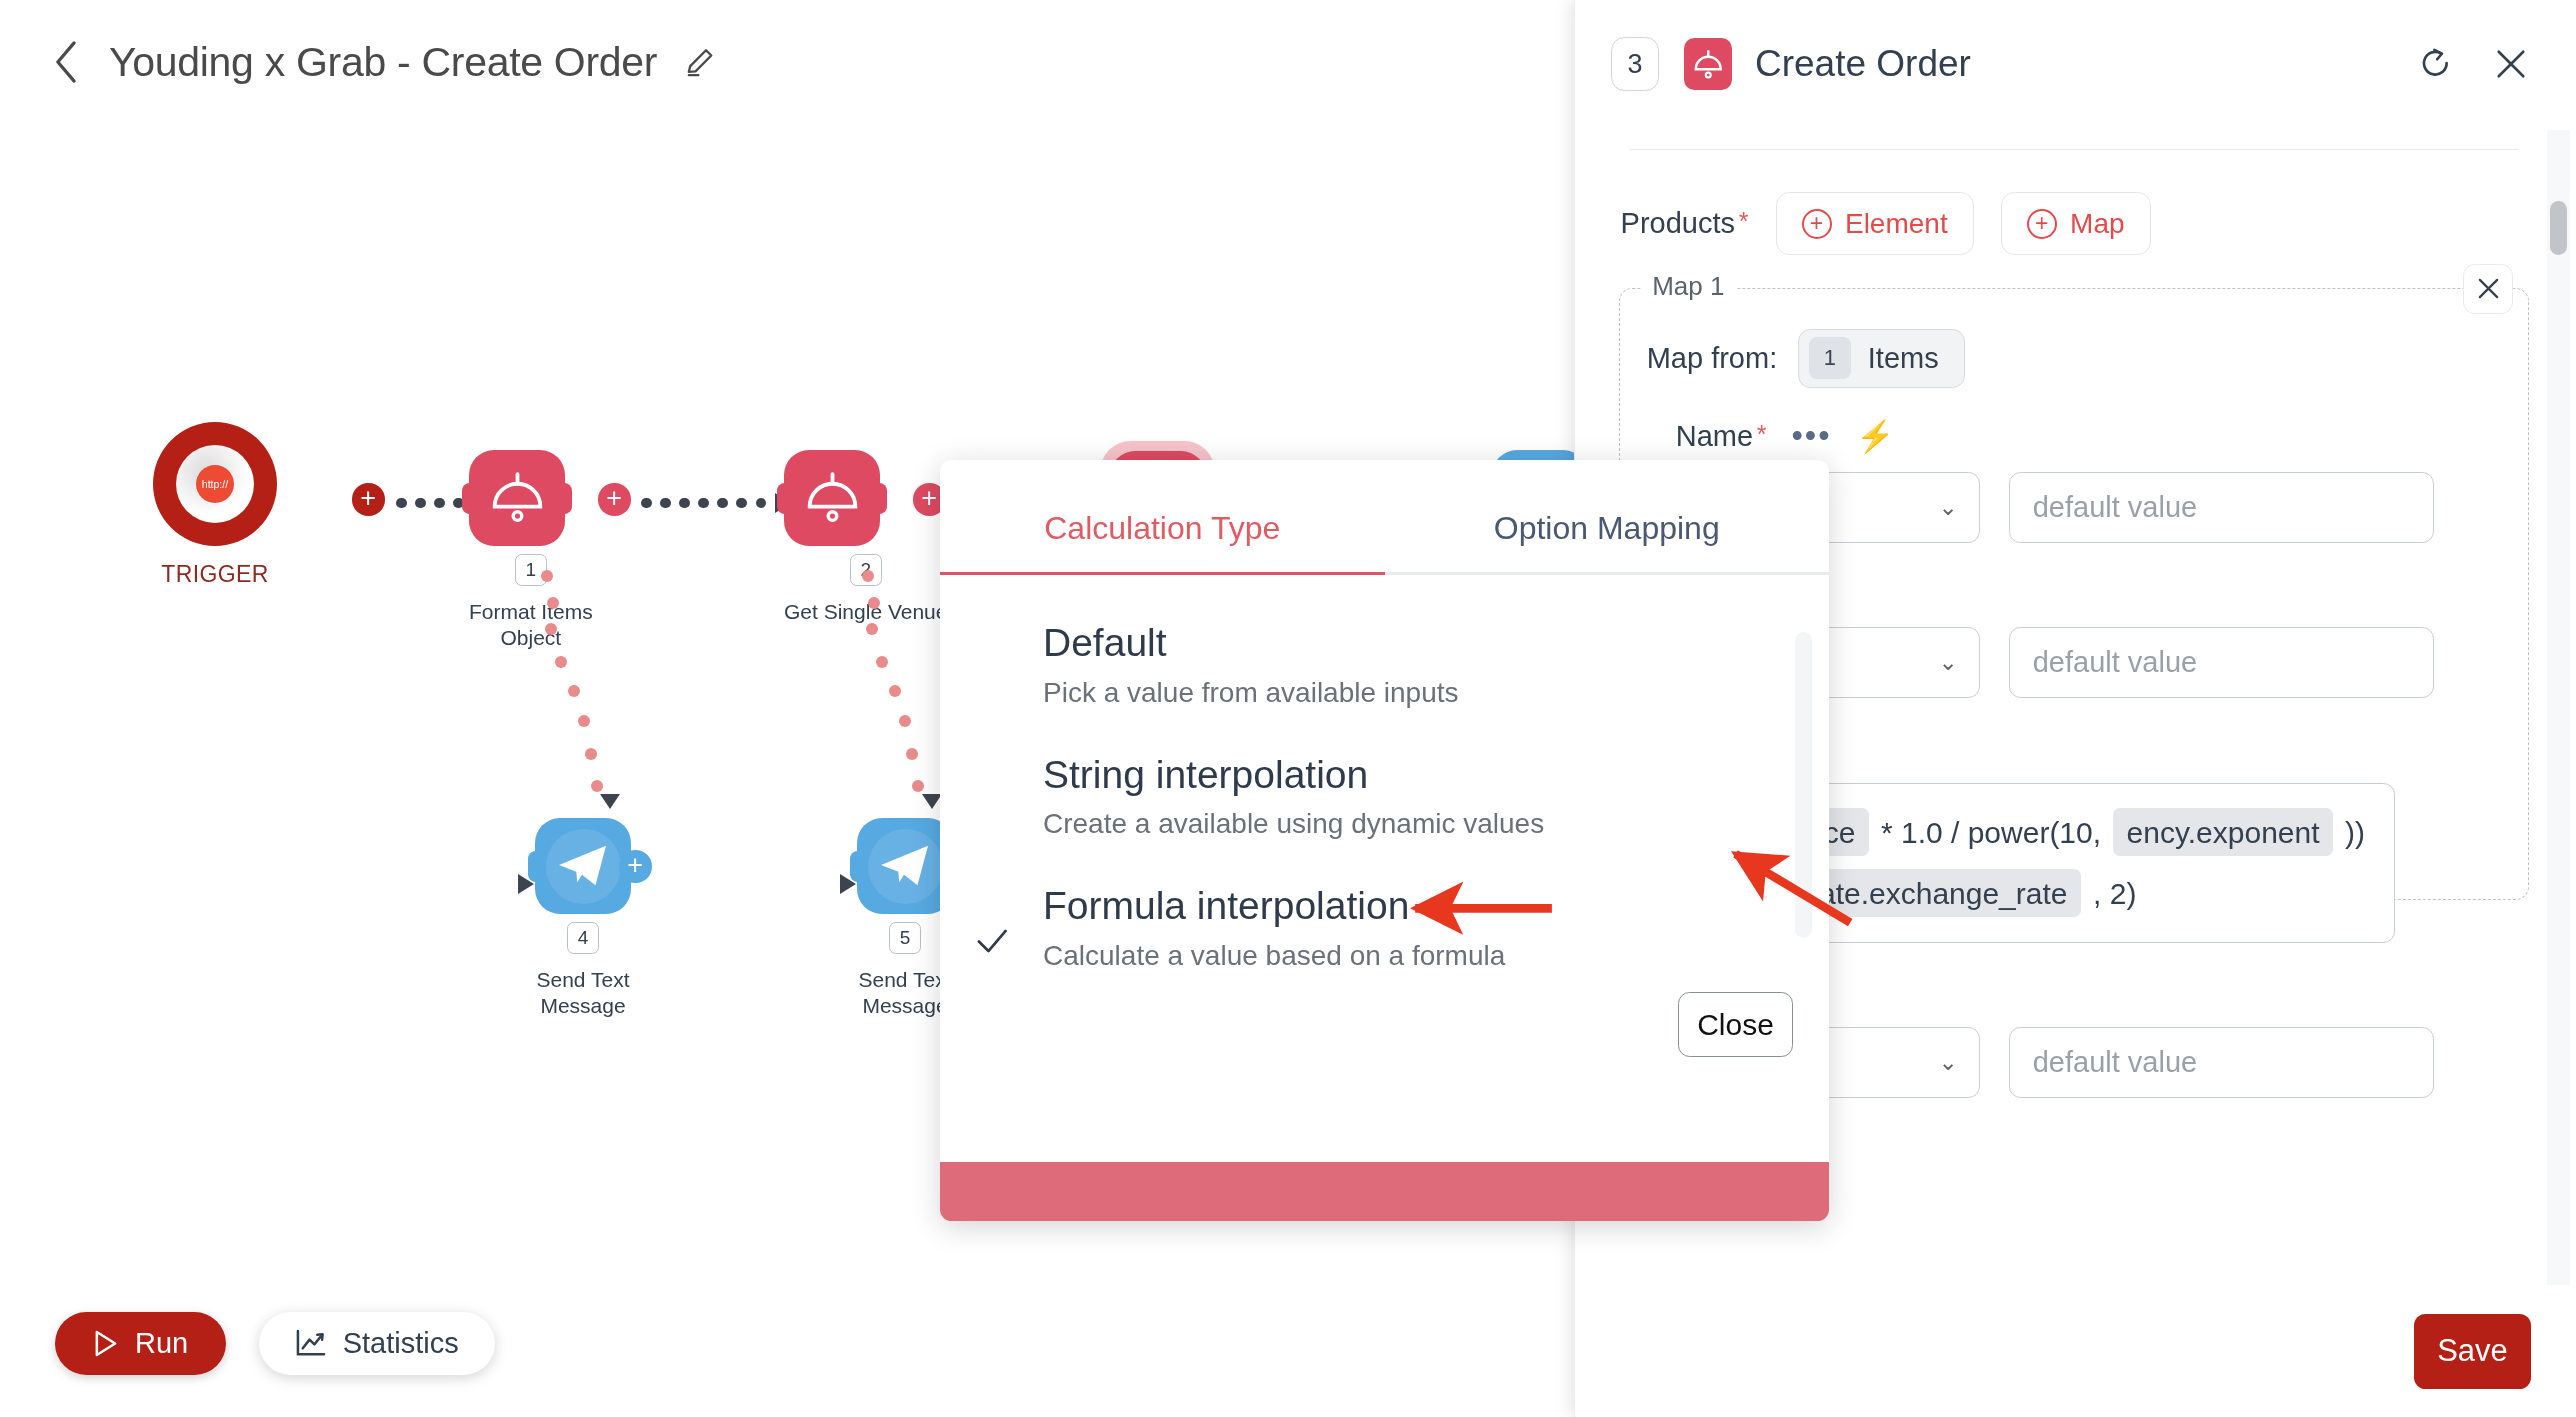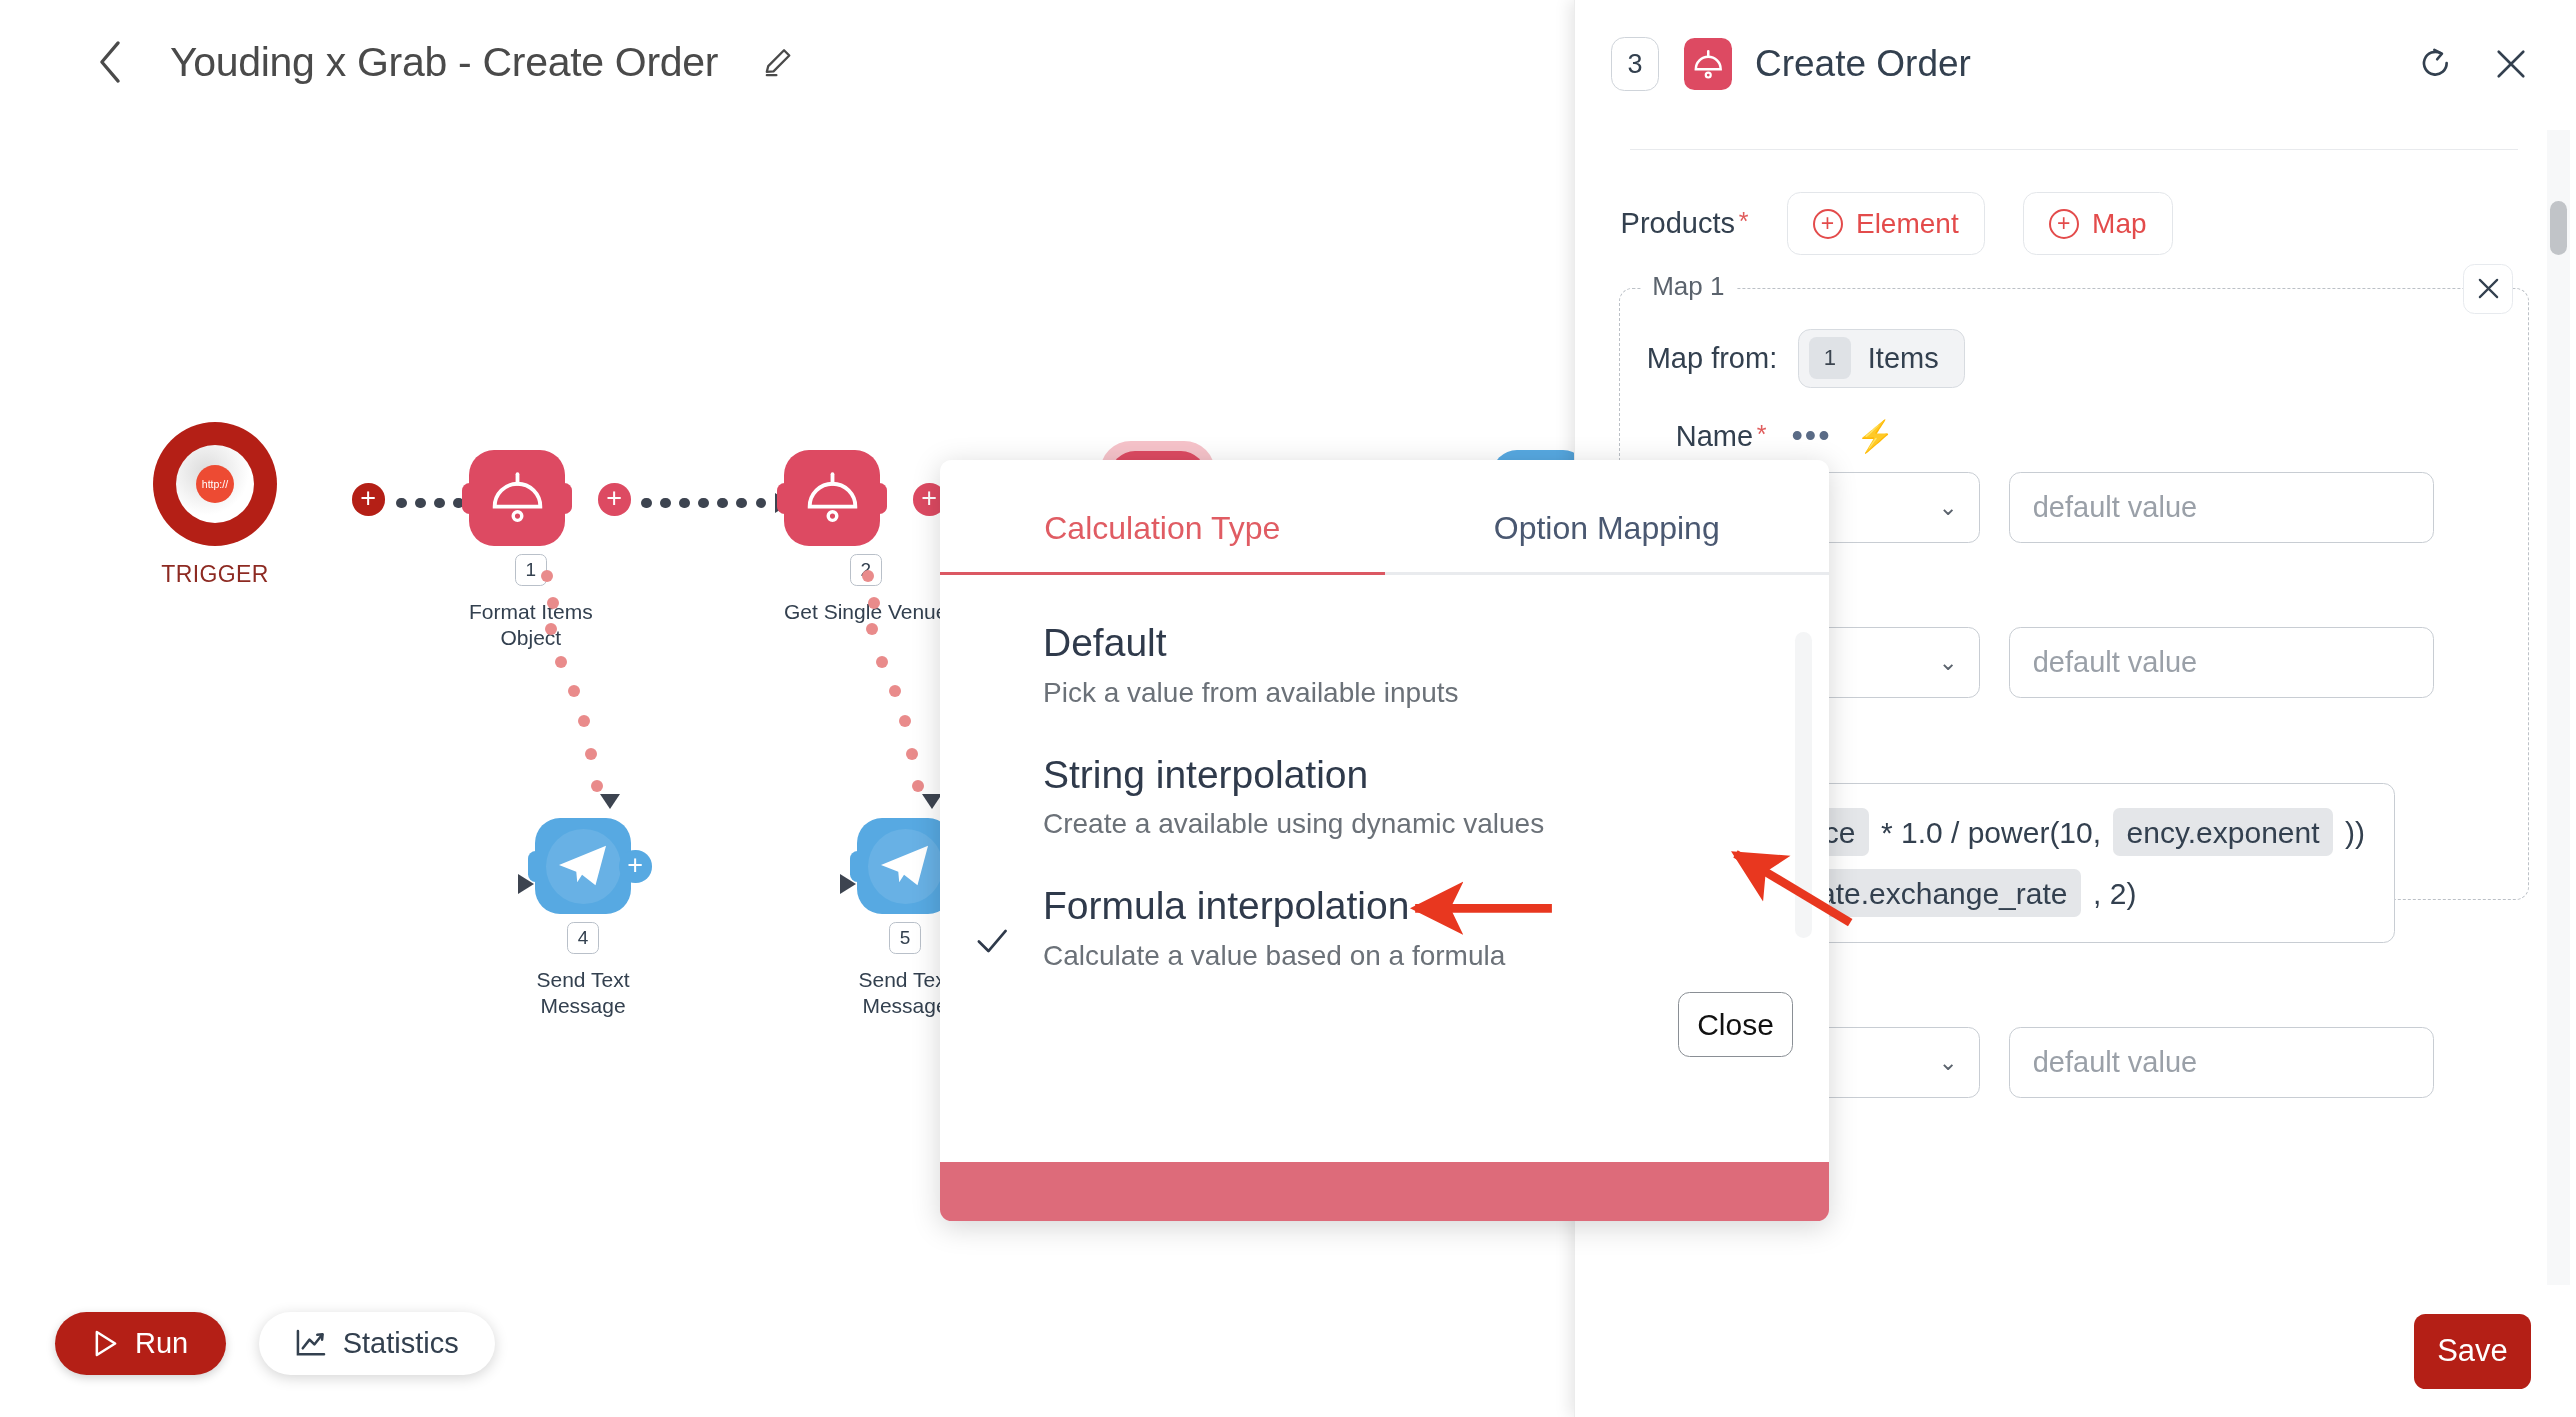--- a/index.html
+++ b/index.html
@@ -12,21 +12,21 @@
   #root { position: relative; width: 2576px; height: 1417px; }
 
   
   #canvas {
     position: absolute; left: 0; top: 0;
     width: 1574px; height: 1417px;
     background: #ffffff;
   }
   #topbar {
     position: absolute; left: 0; top: 0; width: 1726px; height: 124px;
-    display: flex; align-items: center; gap: 17px; padding-left: 44px;
+    display: flex; align-items: center; gap: 0px;
   }
   .back-arrow {
     margin-left: 46px; width: 38px; height: 42px;
     display: flex; align-items: center; justify-content: center;
     cursor: pointer;
   }
   .back-arrow svg { display:block; }
   #flow-title {
     margin-left: 25px;
     font-size: 41px; color: #4a4a4a; letter-spacing: -0.3px;
@@ -138,21 +138,21 @@
   .panel-head-spacer { flex:1; }
   .hdr-icon { width:50px; height:50px; display:flex;align-items:center;justify-content:center; cursor:pointer; }
 
   #panel-body {
     position:absolute; top:128px; left:0; width:1002px; height:1157px;
     padding: 21px 42px 0 38px;
     overflow:hidden;
   }
   .divider-top { height:1px; background:#e8eaed; margin: 0 17px 42px 17px; }
 
-  .row-products { display:flex; align-items:center; gap:15px; padding-left: 7.6px; }
+  .row-products { display:flex; align-items:center; gap:4px; padding-left: 7.6px; }
   .lbl { font-size:29px; color:#33404f; }
   .req { color:#e05c5c; font-size:25px; margin-left:3.8px; vertical-align: top; }
   .btn-outline {
     margin-left:23px; height:63px; border:1.3px solid #e3e6ea; border-radius:13.4px;
     background:#fff; display:flex; align-items:center; gap:13.4px;
     padding: 0 25px; color:#e34b4b; font-size:28px; cursor:pointer;
   }
   .circ-plus {
     width:30px;height:30px;border-radius:50%;border:2.1px solid #e34b4b;
     display:flex;align-items:center;justify-content:center;font-size:23px;line-height:0;

